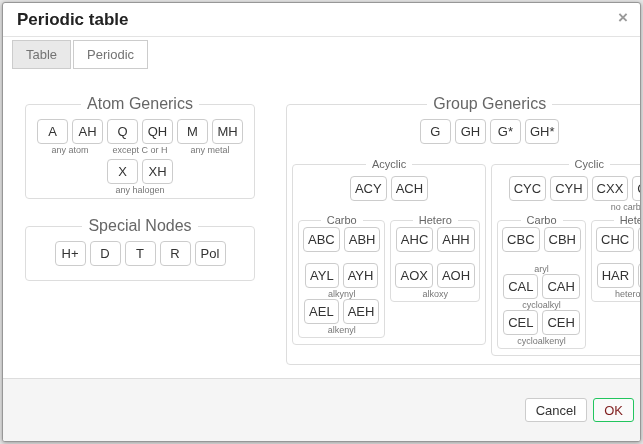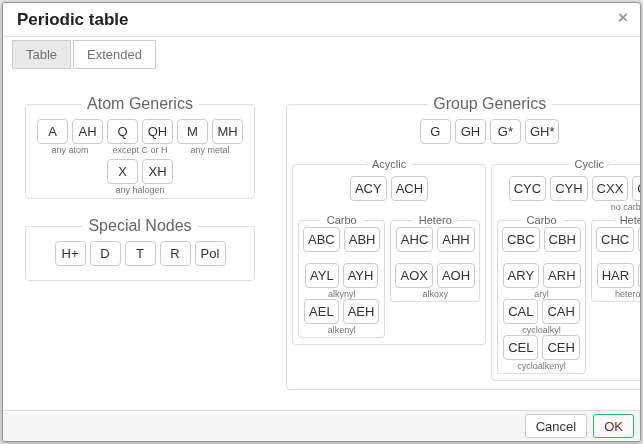--- a/index.html
+++ b/index.html
@@ -37,39 +37,39 @@
     white-space:nowrap;line-height:10px;}
   
   .gg-sections{display:flex;justify-content:center;align-items:flex-start;gap:5px;
     margin-top:3px;padding-bottom:5px;}
   .sub-cols{display:flex;justify-content:center;align-items:flex-start;gap:5px;
     margin-top:2px;padding-bottom:3px;}
   fieldset.sub2{padding:1px 2px 2px;}
   fieldset.sub2 .gbtn{min-width:33px;}
   
   .dlg-footer{height:30px;background:#f5f5f5;border-top:1px solid #ddd;display:flex;
-    justify-content:flex-end;align-items:center;gap:6px;padding:0 6px;}
+    justify-content:flex-end;align-items:center;gap:6px;padding:16px 6px;}
   .fbtn{box-sizing:border-box;height:24px;padding:3px 10px;font-size:13px;border-radius:3px;
     font-family:"Liberation Sans",sans-serif;cursor:pointer;}
   .fbtn.cancel{background:#fff;border:1px solid #ccc;color:#333;}
   .fbtn.ok{background:#fafafa;border:1px solid #22c55e;color:#7f1d1d;cursor:default;}
 </style>
 </head>
 <body>
 
 <div class="dialog">
 
   <div class="dlg-header">
     <span class="dlg-title">Periodic table</span>
     <span class="dlg-close">×</span>
   </div>
 
   <div class="tabbar">
     <div class="tab">Table</div>
-    <div class="tab active">Extended</div>
+    <div class="tab active">Periodic</div>
   </div>
 
   <div class="dlg-body">
 
     <div class="left-col">
       <fieldset>
         <legend>Atom Generics</legend>
         <div class="group-row">
             <div class="btn-group">
               <div class="btn-row">
@@ -226,24 +226,20 @@
                 <legend>Carbo</legend>
                 <div>
                     <div class="btn-group">
                       <div class="btn-row">
                         <button type="button" class="gbtn">CBC</button>
                         <button type="button" class="gbtn">CBH</button>
                       </div>
                       <div class="btn-label"></div>
                     </div>
                     <div class="btn-group">
-                      <div class="btn-row">
-                        <button type="button" class="gbtn">ARY</button>
-                        <button type="button" class="gbtn">ARH</button>
-                      </div>
                       <div class="btn-label">aryl</div>
                     </div>
                     <div class="btn-group">
                       <div class="btn-row">
                         <button type="button" class="gbtn">CAL</button>
                         <button type="button" class="gbtn">CAH</button>
                       </div>
                       <div class="btn-label">cycloalkyl</div>
                     </div>
                     <div class="btn-group">

